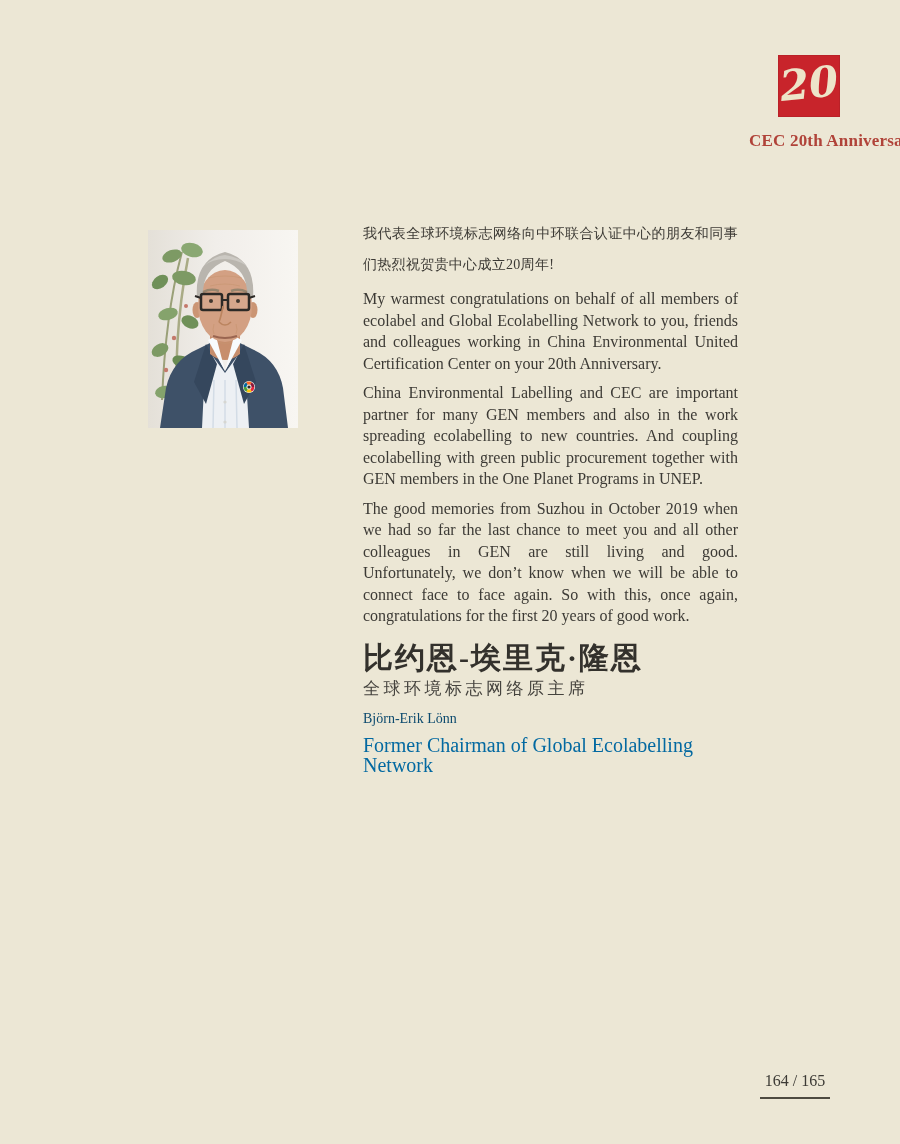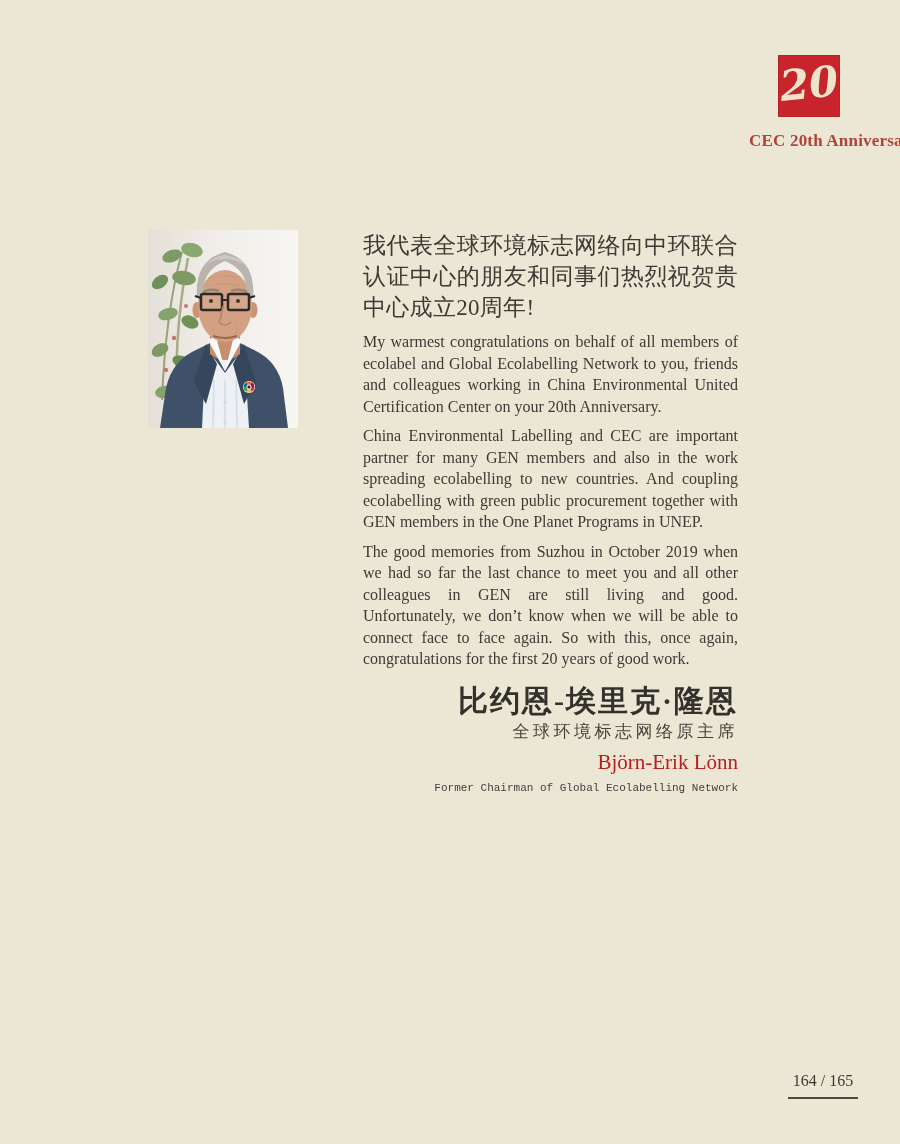--- a/index.html
+++ b/index.html
@@ -24,41 +24,41 @@
   .logo-caption {
     margin-top:14px; font-size:17px; font-weight:bold;
     color:#b04339; letter-spacing:.2px; white-space:nowrap;
   }
   
   .photo { position:absolute; left:148px; top:230px; width:150px; height:198px; }
   .photo svg { display:block; }
   
   .letter { position:absolute; left:363px; top:218px; width:375px; }
   .zh p {
-    margin:12px 0 8px; font-size:23px; line-height:31px;
+    margin:0 0 8px; font-size:14px; line-height:31px;
     text-align:justify; letter-spacing:.3px;
   }
   .en { margin-top:6px; }
   .en p {
     margin:0 0 8px; font-size:16px; line-height:21.5px;
     text-align:justify;
   }
-  .signature { margin-top:12px; text-align:right; }
+  .signature { margin-top:12px; text-align:left; }
   .sig-name-zh {
     font-size:30px; font-weight:bold; letter-spacing:2px; line-height:38px;
     color:#33312c;
   }
   .sig-title-zh {
     font-size:17px; letter-spacing:3.5px; line-height:24px; color:#45433e;
   }
-  .sig-name-en { font-size:21px; line-height:32px; margin-top:2px; color:#b91c1c; }
-  .sig-title-en { font-size:11px; line-height:20px; color:#404040;font-family:Liberation Mono, monospace; }
+  .sig-name-en { font-size:14px; line-height:32px; margin-top:2px; color:#0c4a6e; }
+  .sig-title-en { font-size:20px; line-height:20px; color:#0369a1; }
   
   .page-number {
-    position:absolute; left:788px; top:1072px; width:70px;
+    position:absolute; left:760px; top:1072px; width:70px;
     text-align:center; font-size:16px; color:#3c3a35;
     padding-bottom:7px; border-bottom:2px solid #4d4a40;
   }
 </style>
 </head>
 <body>
 
 <div class="page">
 
   <div class="logo">

